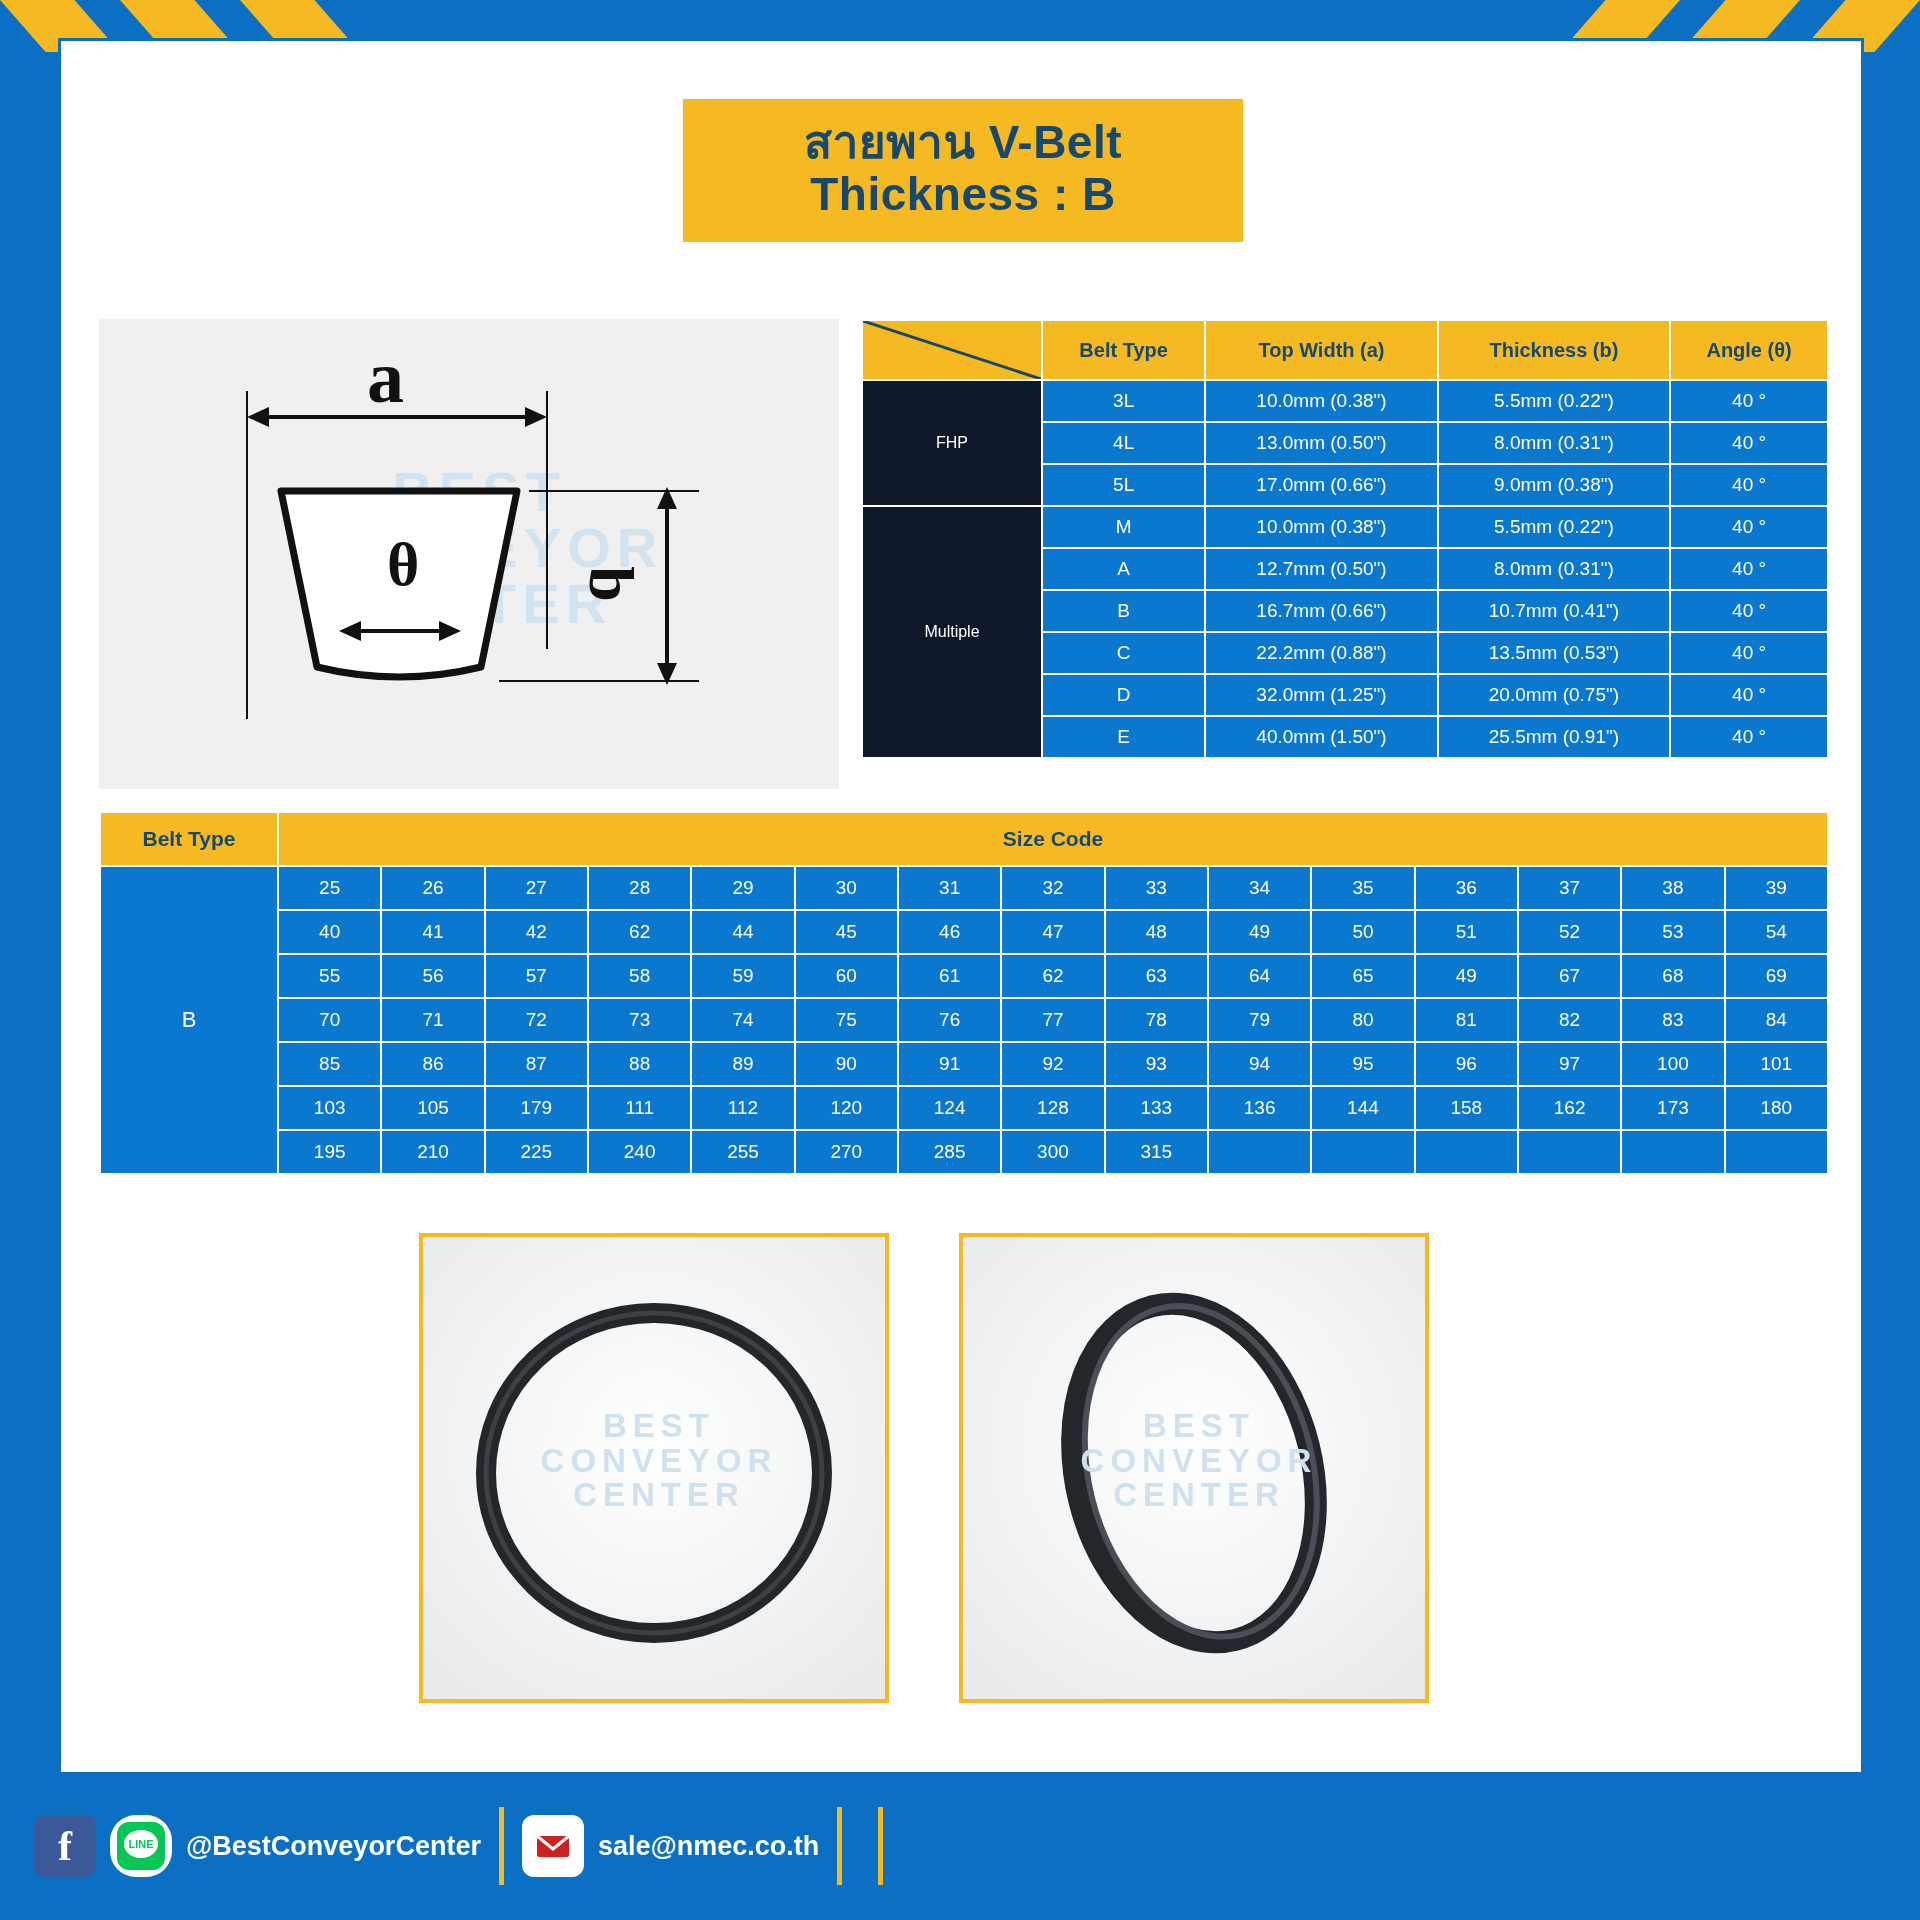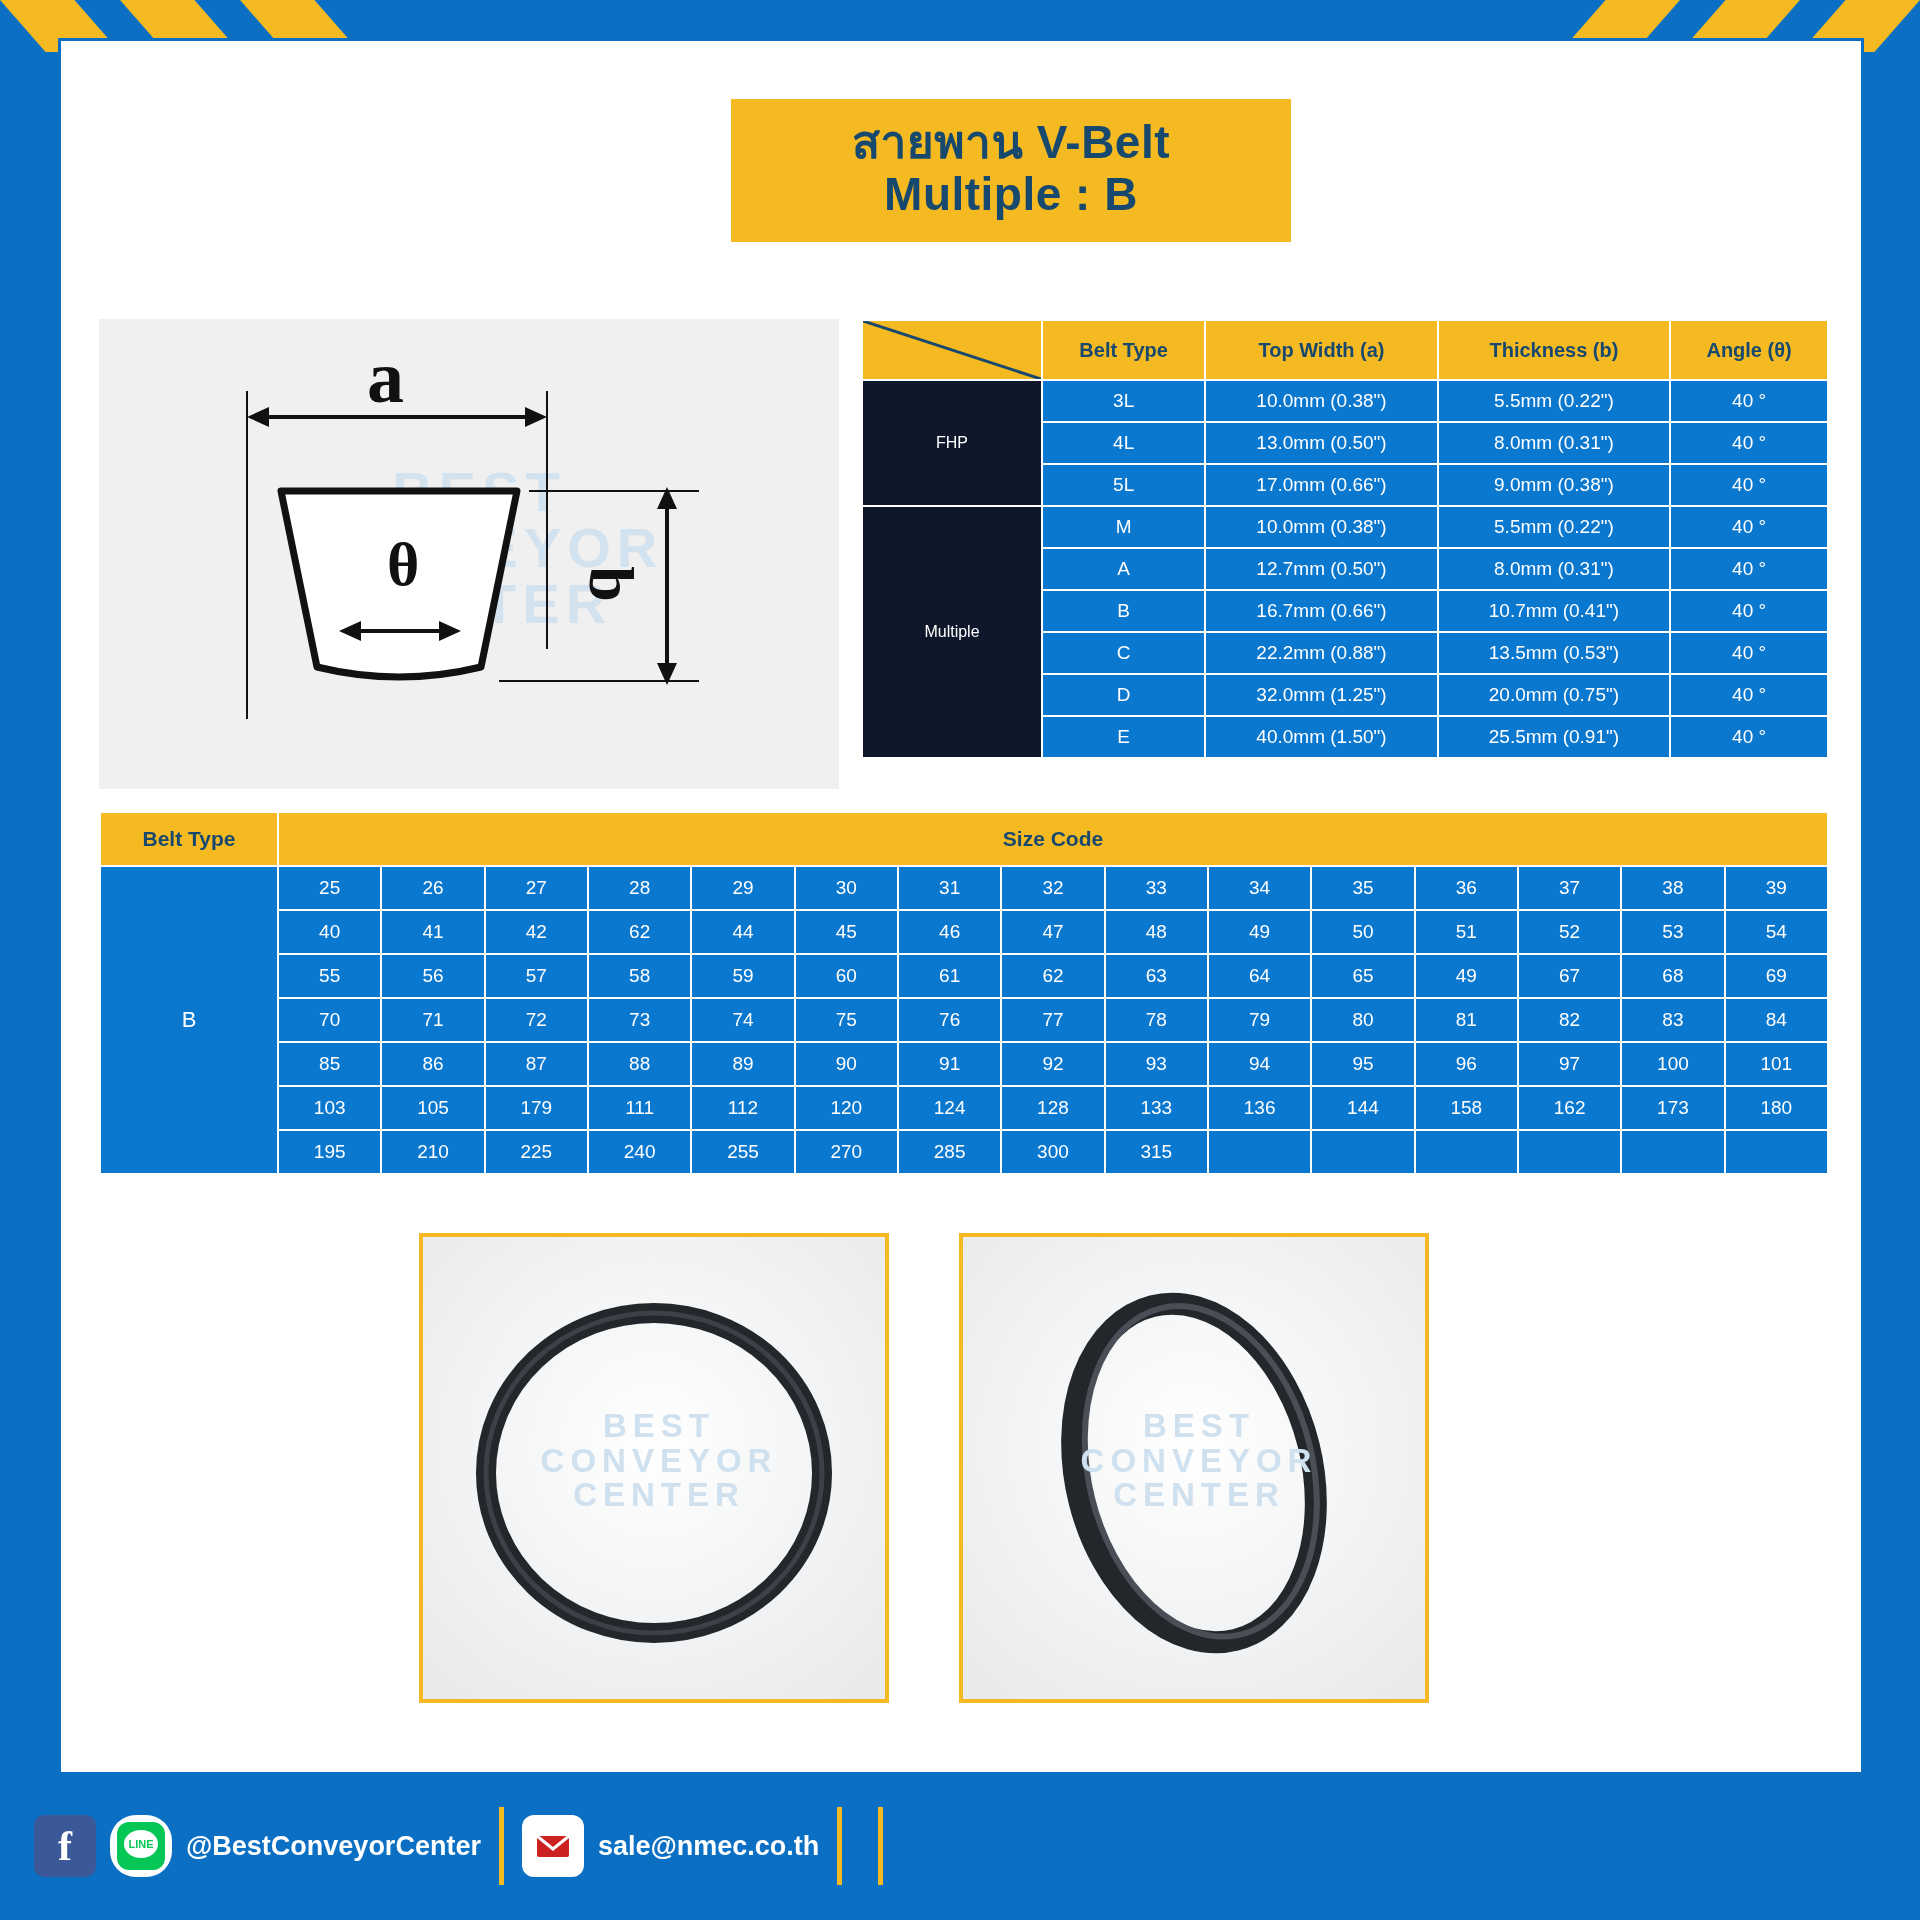--- a/index.html
+++ b/index.html
@@ -45,21 +45,20 @@
   }
 
   
   .title-box {
     position: absolute;
     left: 622px; top: 58px;
     width: 560px;
     background: #f5b921;
     text-align: center;
     padding: 18px 10px 22px 10px;
-    margin-left: 48px;
   }
   .title-line {
     color: #17486e;
     font-weight: bold;
     font-size: 46px;
     line-height: 1.12;
     letter-spacing: 0.5px;
   }
 
   
@@ -199,21 +198,21 @@
   <div class="chev tl3"></div>
   <div class="chev tr1"></div>
   <div class="chev tr2"></div>
   <div class="chev tr3"></div>
 </div>
 
 <div class="card">
 
   <div class="title-box">
     <div class="title-line">สายพาน V-Belt</div>
-    <div class="title-line">Multiple : B</div>
+    <div class="title-line">Thickness : B</div>
   </div>
 
   <div class="diagram">
     <div class="wm" style="left:120px; top:145px; width:520px; font-size:56px; line-height:1.0; opacity:0.85;">
       <div>BEST</div>
       <div>CONVEYOR</div>
       <div>CENTER</div>
     </div>
     <svg width="740" height="470" viewBox="0 0 740 470" style="position:absolute; left:0; top:0;">
 

